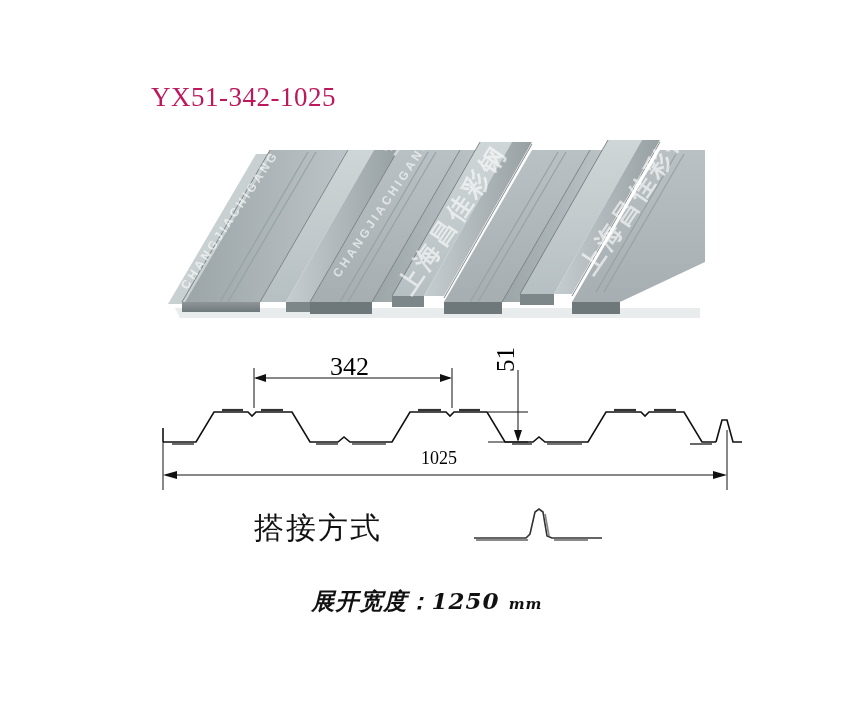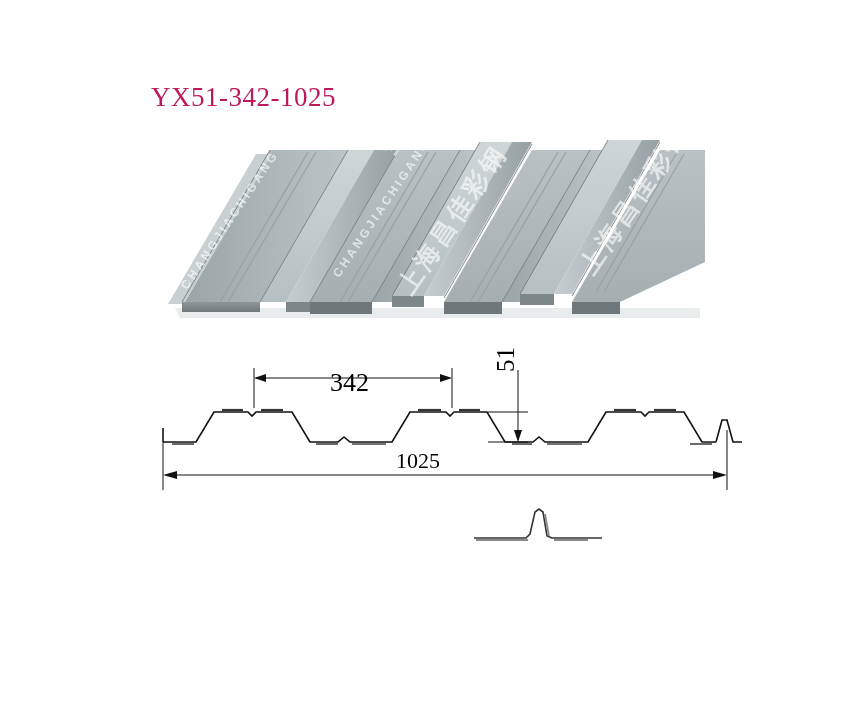--- a/index.html
+++ b/index.html
@@ -55,22 +55,22 @@
   }
   .section svg{display:block;}
 
   
   .dimtxt{
     position:absolute;
     font-family:"Liberation Serif", serif;
     color:#000;
     white-space:nowrap;
   }
-  .d342{left:330px;top:352px;font-size:26px;margin-top:16px;}
-  .d1025{left:396px;top:448px;font-size:22px;}
+  .d342{left:330px;top:352px;font-size:26px;}
+  .d1025{left:421px;top:448px;font-size:18px;}
   .d51{
     left:492px;top:372px;font-size:25px;
     transform:rotate(-90deg);
     transform-origin:left top;
   }
 
   .lapLabel{
     position:absolute;
     left:254px;top:508px;
     font-family:"DejaVu Sans", sans-serif;
@@ -254,27 +254,32 @@
         <polygon points="163,145 177,141 177,149" fill="#111" stroke="none"></polygon>
         <polygon points="727,145 713,141 713,149" fill="#111" stroke="none"></polygon>
       </g>
     </svg>
   </div>
 
   <div class="dimtxt d342">342</div>
   <div class="dimtxt d51">51</div>
   <div class="dimtxt d1025">1025</div>
 
+  <div class="lapLabel">搭接方式</div>
 
   <div class="lapDetail">
     <svg width="140" height="55" viewBox="0 0 140 55" xmlns="http://www.w3.org/2000/svg">
       <g fill="none" stroke="#333" stroke-width="1.6">
         <path d="M6,38 L58,38 L62,34 L67,12 L71,9 L75,12 L79,36 L84,38 L134,38"></path>
       </g>
       <g fill="none" stroke="#8a8a8a" stroke-width="1.8">
         <path d="M8,40 L60,40 M86,40 L120,40"></path>
         <path d="M77,14 L81,36"></path>
       </g>
     </svg>
   </div>
 
+  <div class="footnote">
+    <span>展开宽度：1250</span>
+    <span class="unit">mm</span>
+  </div>
 
 </div>
 
 </body></html>

